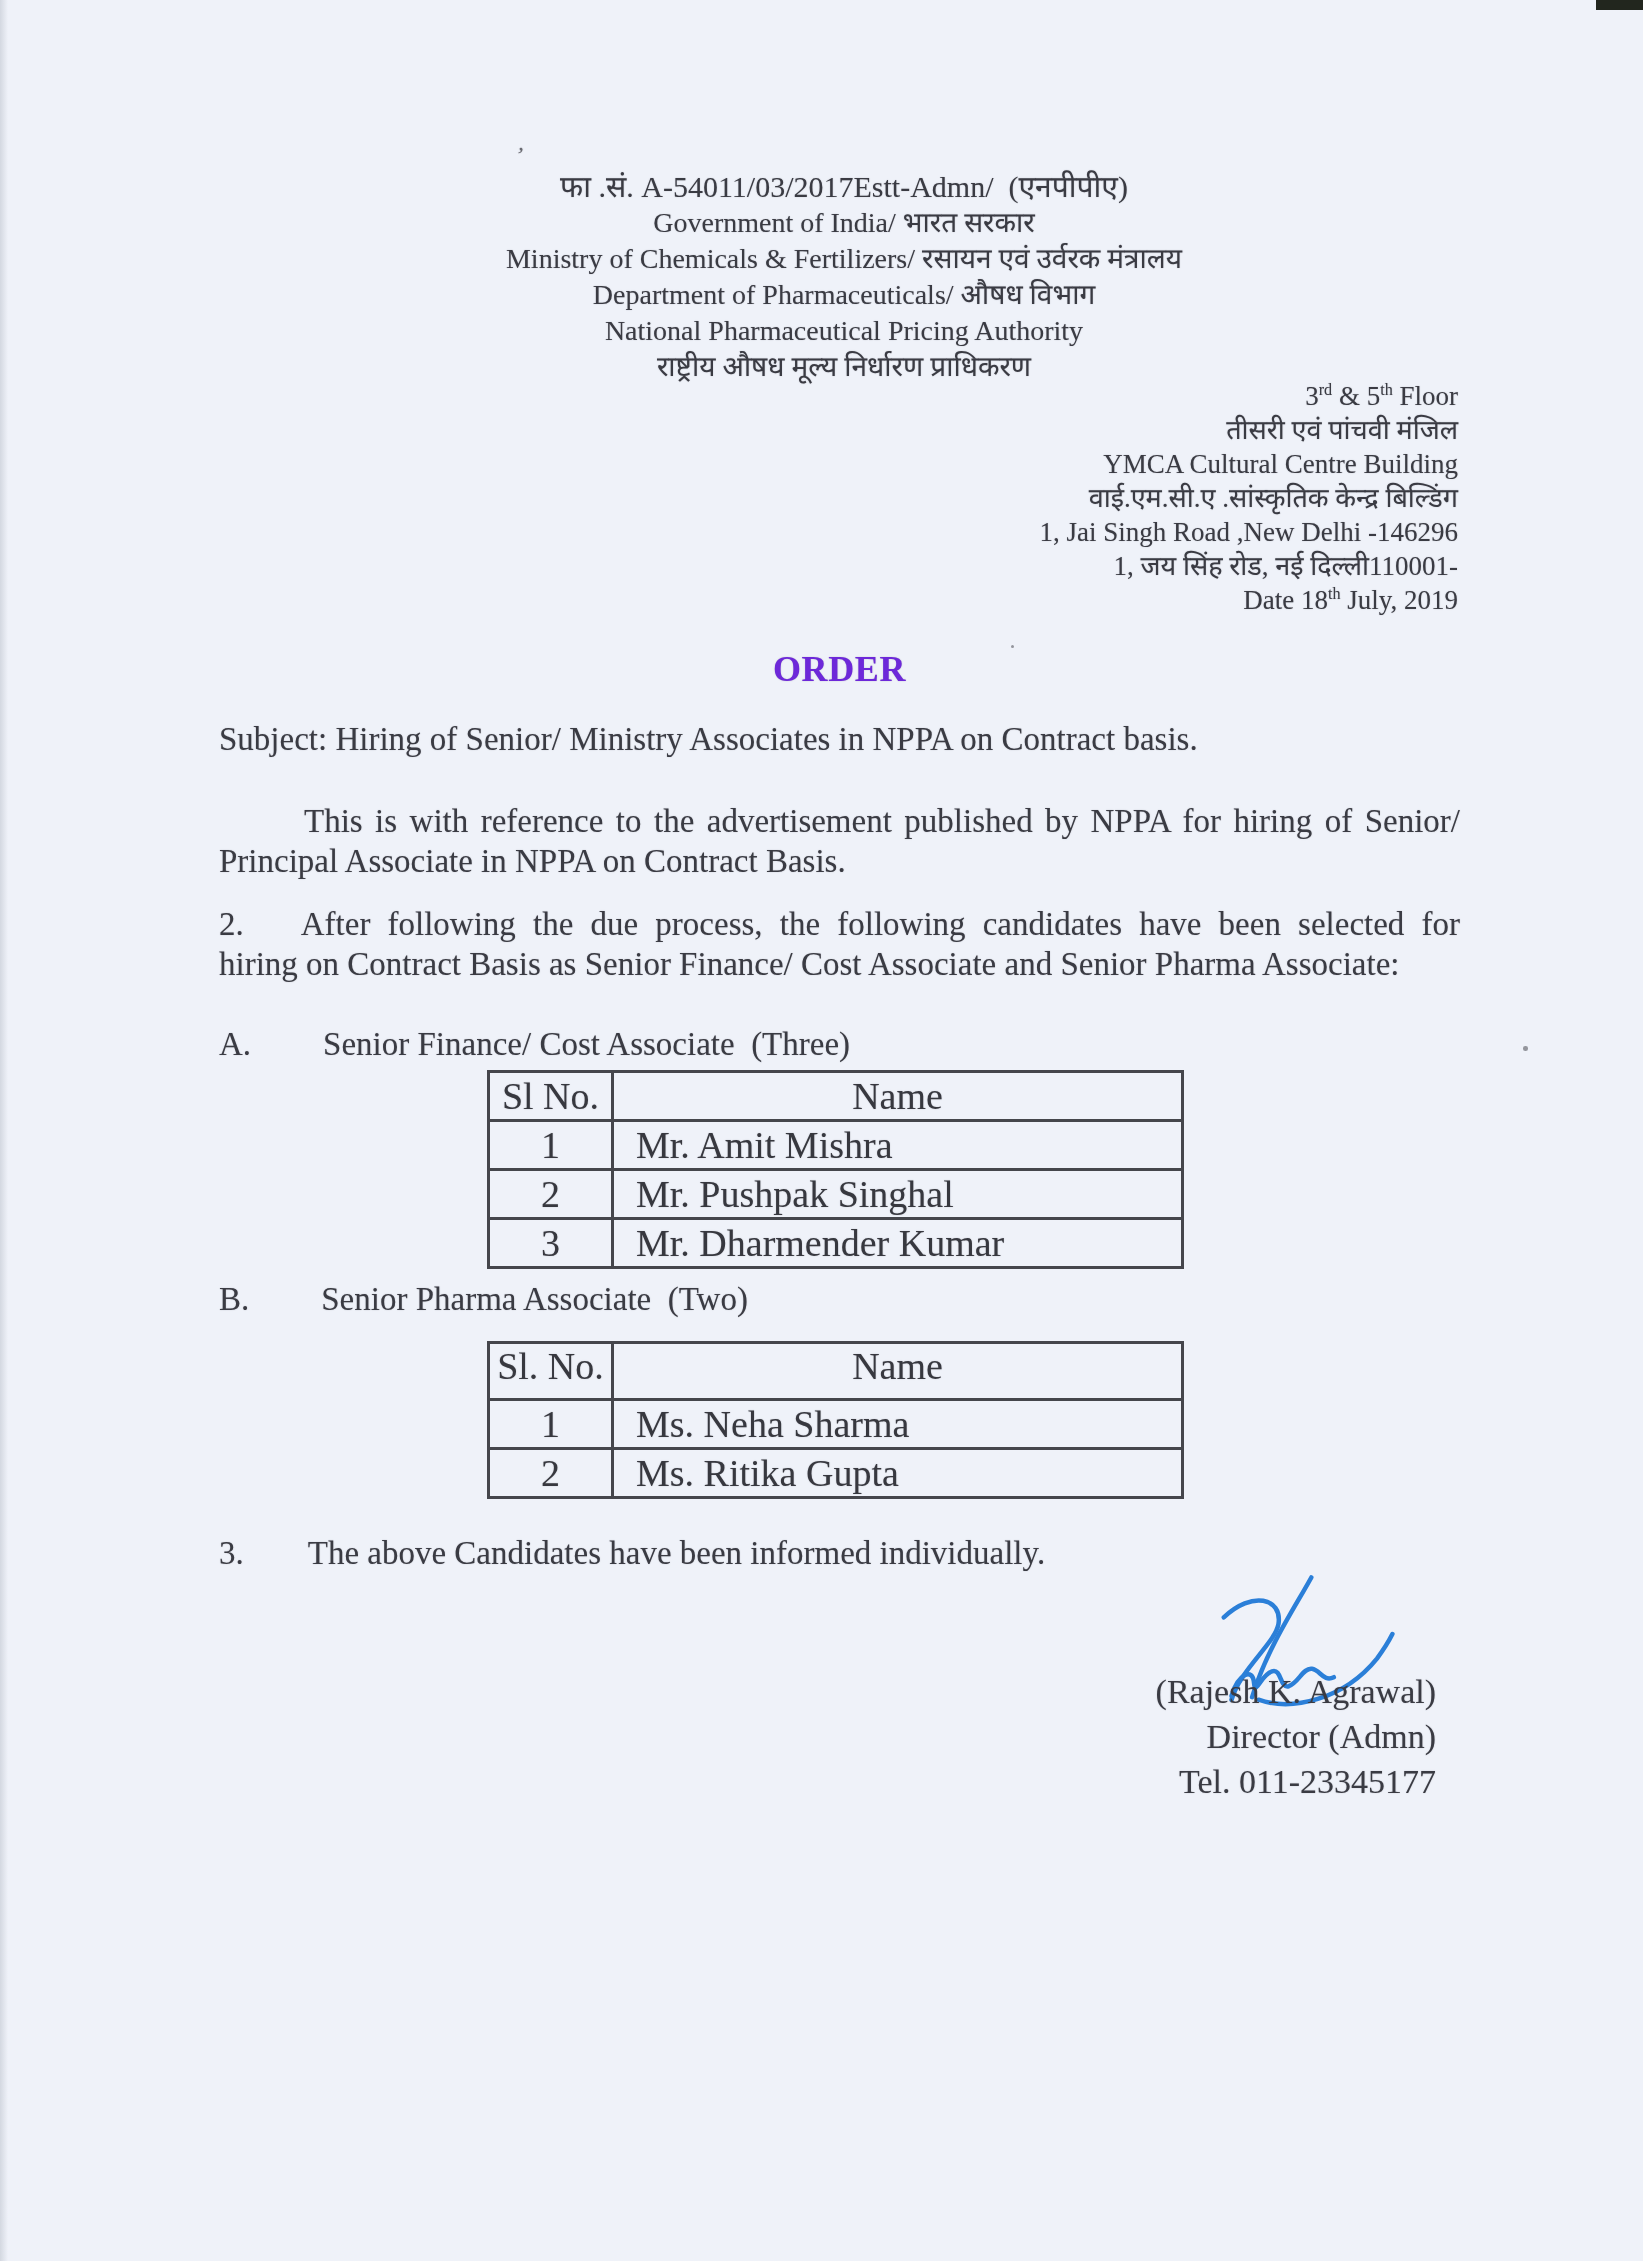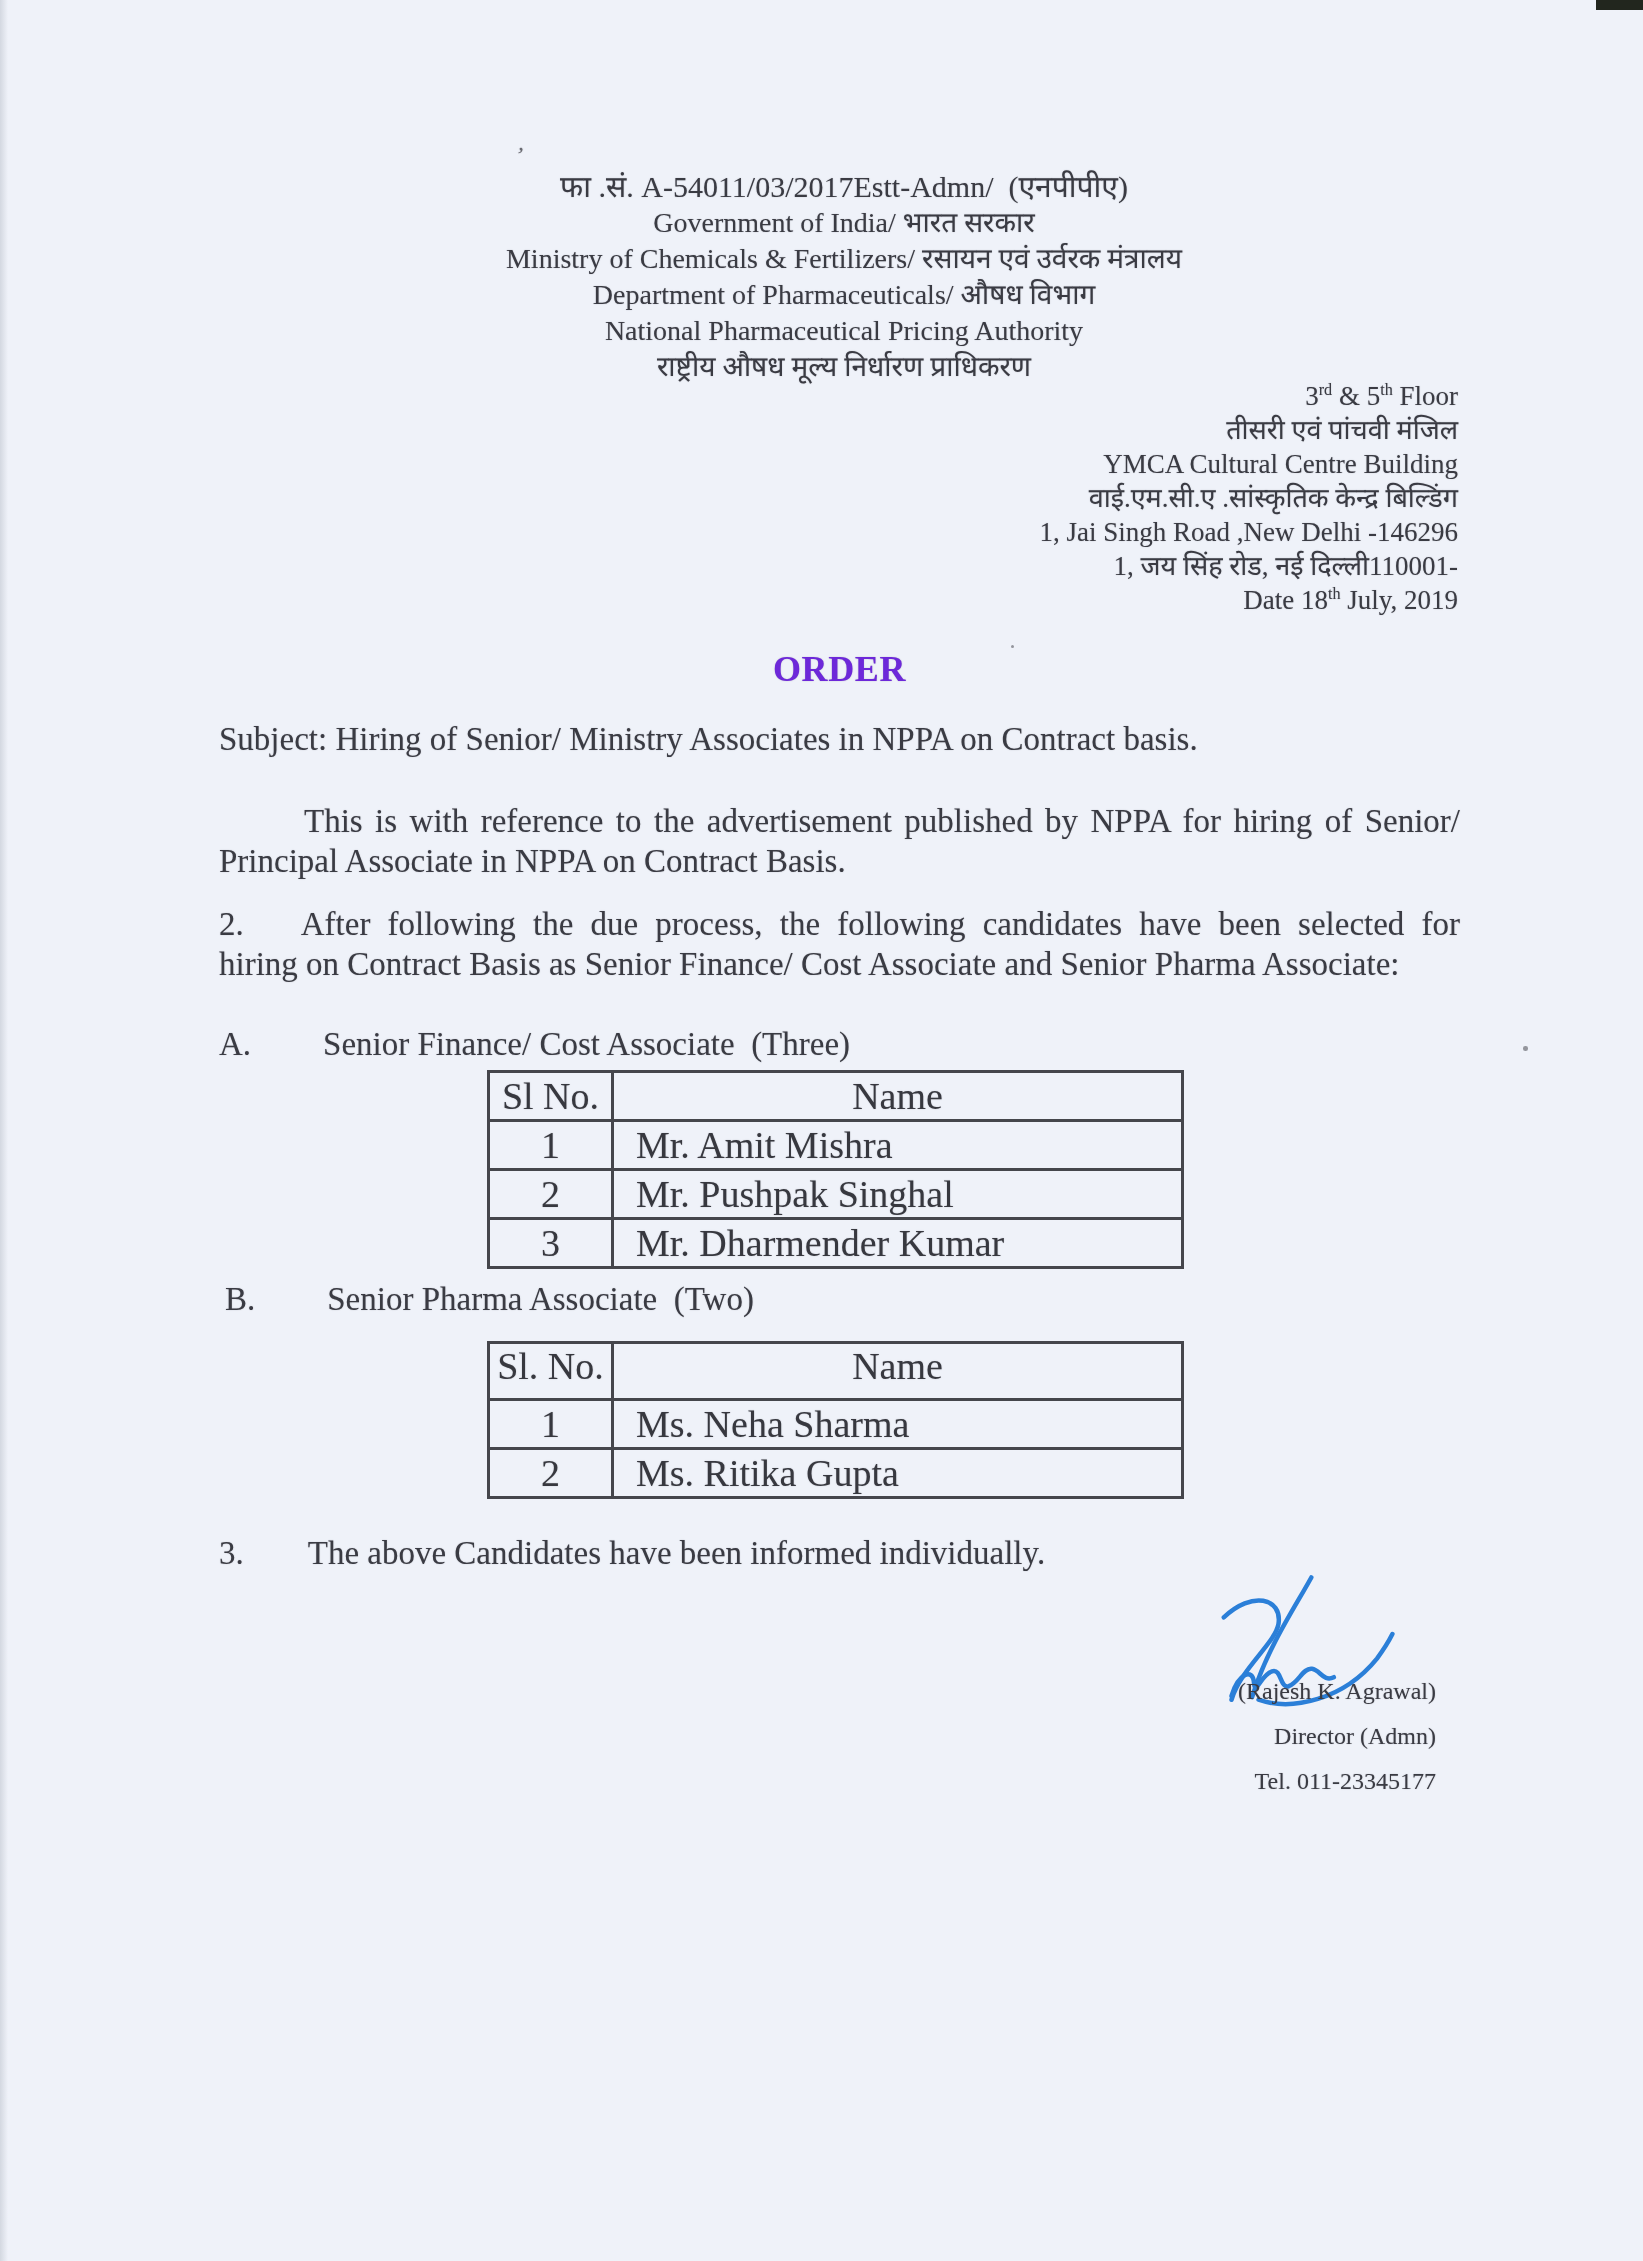--- a/index.html
+++ b/index.html
@@ -45,42 +45,42 @@
   .p-line{display:block;text-align:justify;text-align-last:justify;white-space:nowrap;}
   .p-last{display:block;text-align:left;text-align-last:left;white-space:nowrap;}
   .indent1{padding-left:85px;}
   .gap{display:inline-block;}
   .gap-p2{width:57px;}
   .gap-sec{width:72px;}
   .gap-p3{width:64px;}
 
   .section-heading{position:absolute;left:219px;width:1283px;font-size:33px;white-space:nowrap;}
   .secA{top:1026px;}
-  .secB{top:1281px;margin-left:6px;}
+  .secB{top:1281px;}
   .heading-text{white-space:pre-wrap;}
 
   
   table.roster{position:absolute;left:487px;border-collapse:collapse;table-layout:fixed;
     width:697px;font-size:38px;color:#37383f;}
   table.tableA{top:1070px;}
   table.tableB{top:1341px;}
   table.roster th, table.roster td{border:3.2px solid #45464c;overflow:hidden;}
   table.roster col.c1{width:124px;}
   table.roster th{font-weight:normal;text-align:center;}
   table.tableA th{height:40px;}
   table.tableB th{height:53px;vertical-align:top;padding-top:0;}
   table.roster td{height:43px;vertical-align:middle;}
   td.num{text-align:center;}
   td.name{text-align:left;padding-left:22px;}
 
   .para3{position:absolute;left:219px;top:1535px;width:1283px;font-size:33px;white-space:nowrap;}
 
   
   .signature-svg{position:absolute;left:1162px;top:1572px;}
-  .sig-block{position:absolute;top:1669px;right:208px;text-align:right;font-size:24px;line-height:45px;}
+  .sig-block{position:absolute;top:1669px;right:208px;text-align:right;font-size:34px;line-height:45px;}
   .sig-block .line{display:block;}
 </style>
 </head>
 <body>
 
 <div class="page txt">
 
   <div class="corner-bar"></div>
   <div class="edge-strip"></div>
   <span class="tickmark">ʼ</span>

